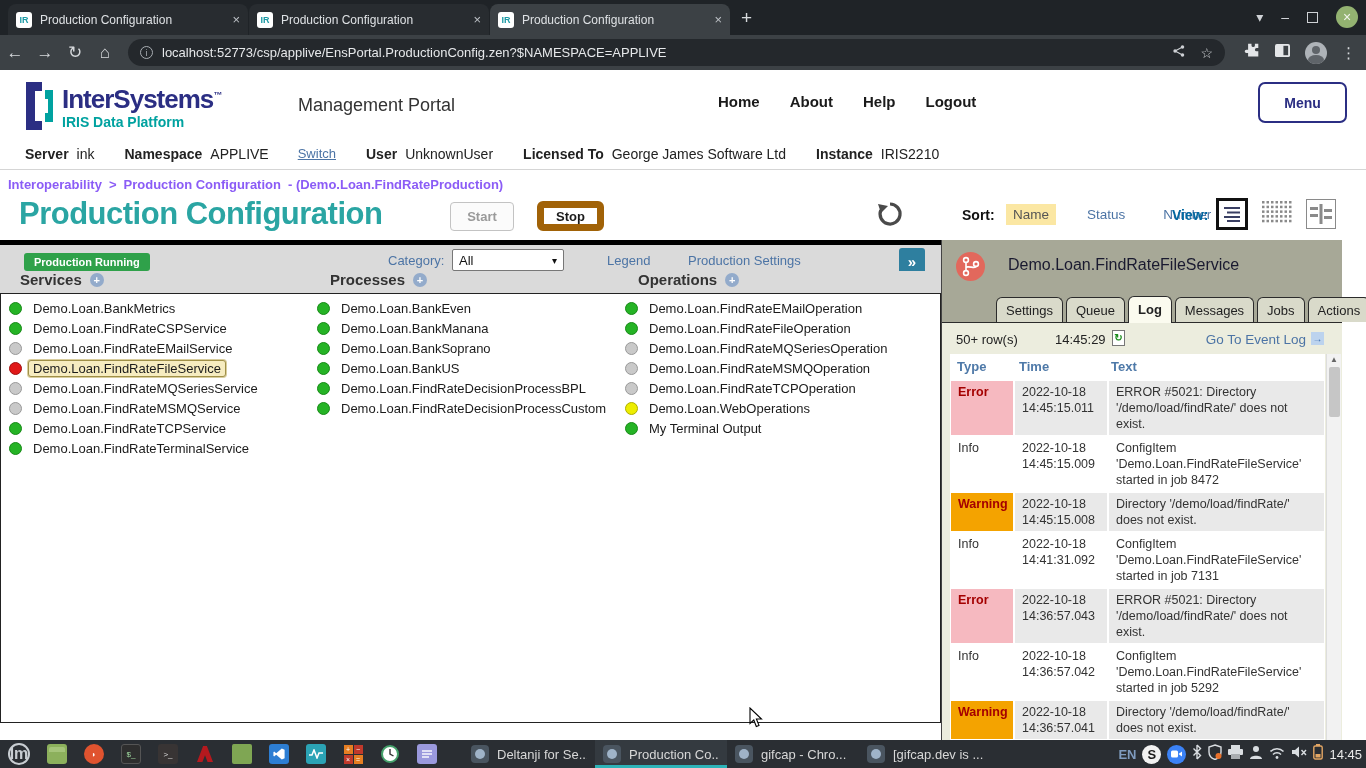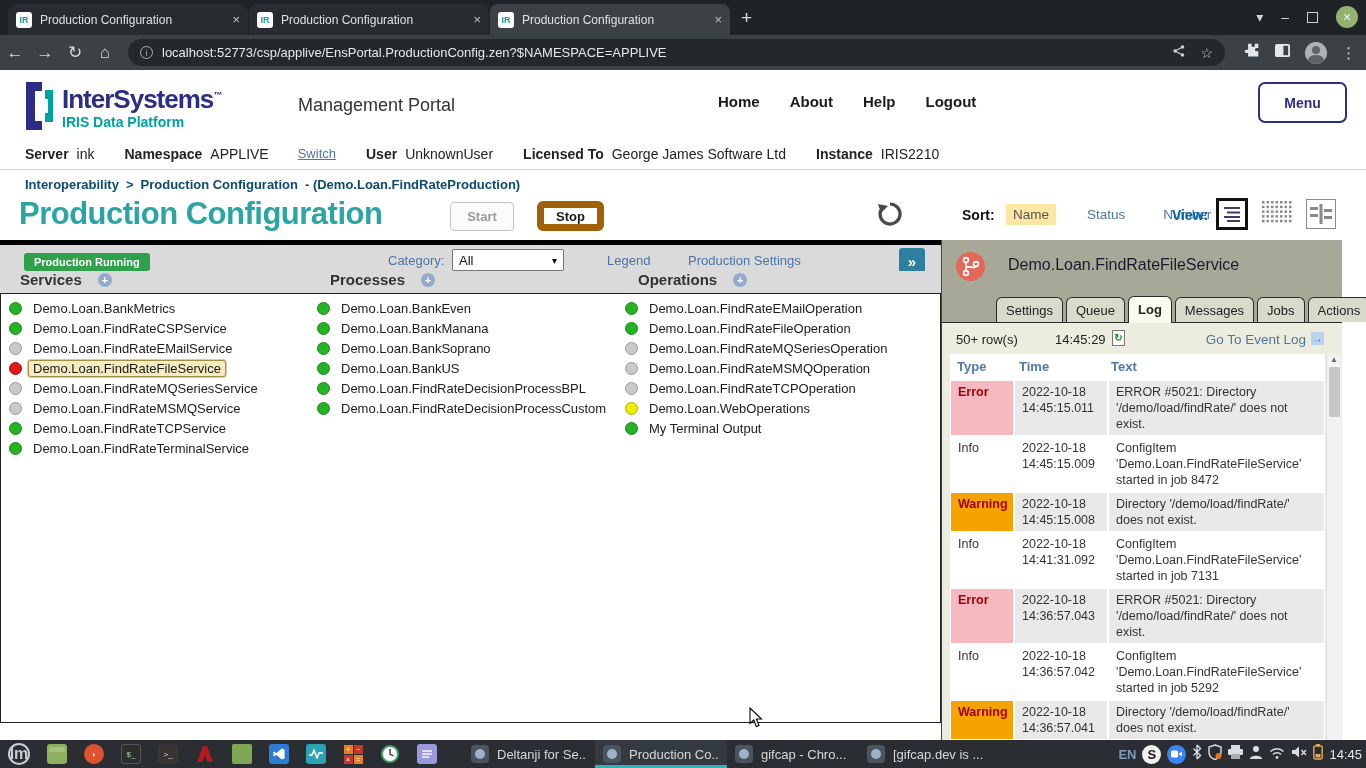--- a/index.html
+++ b/index.html
@@ -45,21 +45,21 @@
   .logo-text .l2{color:#00A2A0;font-size:14px;font-weight:bold;margin-top:2px;}
   .mp-title{position:absolute;left:298px;top:25px;font-size:18px;color:#333;}
   .topnav{position:absolute;left:718px;top:23px;display:flex;gap:30px;}
   .topnav span{font-weight:bold;font-size:15px;color:#1A1A1A;}
   .menu-btn{position:absolute;left:1258px;top:12px;width:89px;height:41px;border:2px solid var(--navy);border-radius:7px;color:var(--navy);font-weight:bold;font-size:14px;display:flex;align-items:center;justify-content:center;background:#fff;}
   .info-bar{position:absolute;left:0;top:68px;width:1366px;height:32px;border-bottom:1px solid #D5D5D5;font-size:14px;color:#222;display:flex;align-items:center;padding-left:25px;}
   .info-bar b{font-weight:bold;margin-right:8px;}
   .info-bar .val{margin-right:30px;}
   .switch{color:var(--link-blue);text-decoration:underline;font-size:13px;margin-right:30px;}
 
-  .breadcrumb{position:absolute;left:0;top:102px;width:1366px;height:24px;display:flex;align-items:center;padding-left:25px;font-size:13px;color:#0c4a6e;font-weight:bold;gap:7px;}
+  .breadcrumb{position:absolute;left:0;top:102px;width:1366px;height:24px;display:flex;align-items:center;padding-left:8px;font-size:13px;color:#8b5cf6;font-weight:bold;gap:7px;}
   .title-row{position:absolute;left:0;top:126px;width:1366px;height:44px;}
   .page-title{position:absolute;left:19px;top:0;font-size:31px;color:var(--accent-teal);font-weight:bold;letter-spacing:-0.5px;}
   .btn-start{position:absolute;left:450px;top:6px;width:64px;height:29px;border:1px solid #C3C3C3;border-radius:4px;background:#FBFBFB;color:#9A9A9A;font-size:13px;font-weight:bold;display:flex;align-items:center;justify-content:center;}
   .btn-stop{position:absolute;left:537px;top:5px;width:67px;height:30px;border:7px solid #a16207;border-radius:6px;background:#fff;color:#1A1A1A;font-size:13px;font-weight:bold;display:flex;align-items:center;justify-content:center;}
   .spinner{position:absolute;left:877px;top:5px;width:26px;height:26px;}
   .sort-label{position:absolute;left:962px;top:11px;font-weight:bold;font-size:14px;color:#111;}
   .sorts{position:absolute;left:1006px;top:8px;display:flex;gap:24px;align-items:center;}
   .sortopt{font-size:13.5px;color:var(--link-blue);padding:3px 7px;}
   .sortopt.active{background:#FBE7A3;color:#555;}
   .view-label{position:absolute;left:1172px;top:11px;font-weight:bold;font-size:14px;color:#0369a1;}
@@ -71,21 +71,21 @@
   
   .prod-toolbar{position:absolute;left:0;top:170px;width:941px;height:31px;background:#DADADA;border-top:5px solid #000000;}
   .badge-running{position:absolute;left:24px;top:8px;height:18px;background:var(--running-green);border-radius:3px;color:#fff;font-size:11px;font-weight:bold;display:flex;align-items:center;padding:0 10px;}
   .cat-label{position:absolute;left:388px;top:8px;color:var(--link-blue);font-size:13px;}
   .cat-select{position:absolute;left:452px;top:4px;width:112px;height:22px;background:#fff;border:1px solid #777;border-radius:2px;font-size:13px;color:#111;display:flex;align-items:center;padding:0 6px;justify-content:space-between;}
   .lnk{color:var(--link-blue);font-size:13px;}
   .legend-link{position:absolute;left:607px;top:8px;}
   .psettings-link{position:absolute;left:688px;top:8px;}
   .expand-btn{position:absolute;left:899px;top:3px;width:26px;height:26px;background:#2E7F9F;border-radius:3px;color:#fff;font-size:15px;font-weight:bold;display:flex;align-items:center;justify-content:center;}
   .col-headers{position:absolute;left:0;top:201px;width:941px;height:22px;background:#DADADA;}
-  .colh{position:absolute;top:0;display:flex;align-items:center;gap:16px;}
+  .colh{position:absolute;top:0;display:flex;align-items:center;gap:8px;}
   .colh b{font-size:15px;color:#333;}
   .plus-circle{width:14px;height:14px;border-radius:50%;background:#93ABCB;color:#fff;font-size:11px;font-weight:bold;display:flex;align-items:center;justify-content:center;}
 
   
   .diagram{position:absolute;left:0;top:223px;width:941px;height:430px;background:#fff;border:1px solid #222;border-right:1px solid #222;}
   .itemcol{position:absolute;top:4px;}
   .col-svcs{left:8px;} .col-procs{left:316px;} .col-ops{left:624px;}
   .pitem{display:flex;align-items:center;height:20px;}
   .dot{width:13px;height:13px;border-radius:50%;flex:none;border:1px solid #888;}
   .dot.green{background:var(--status-green);border-color:#178A17;}

